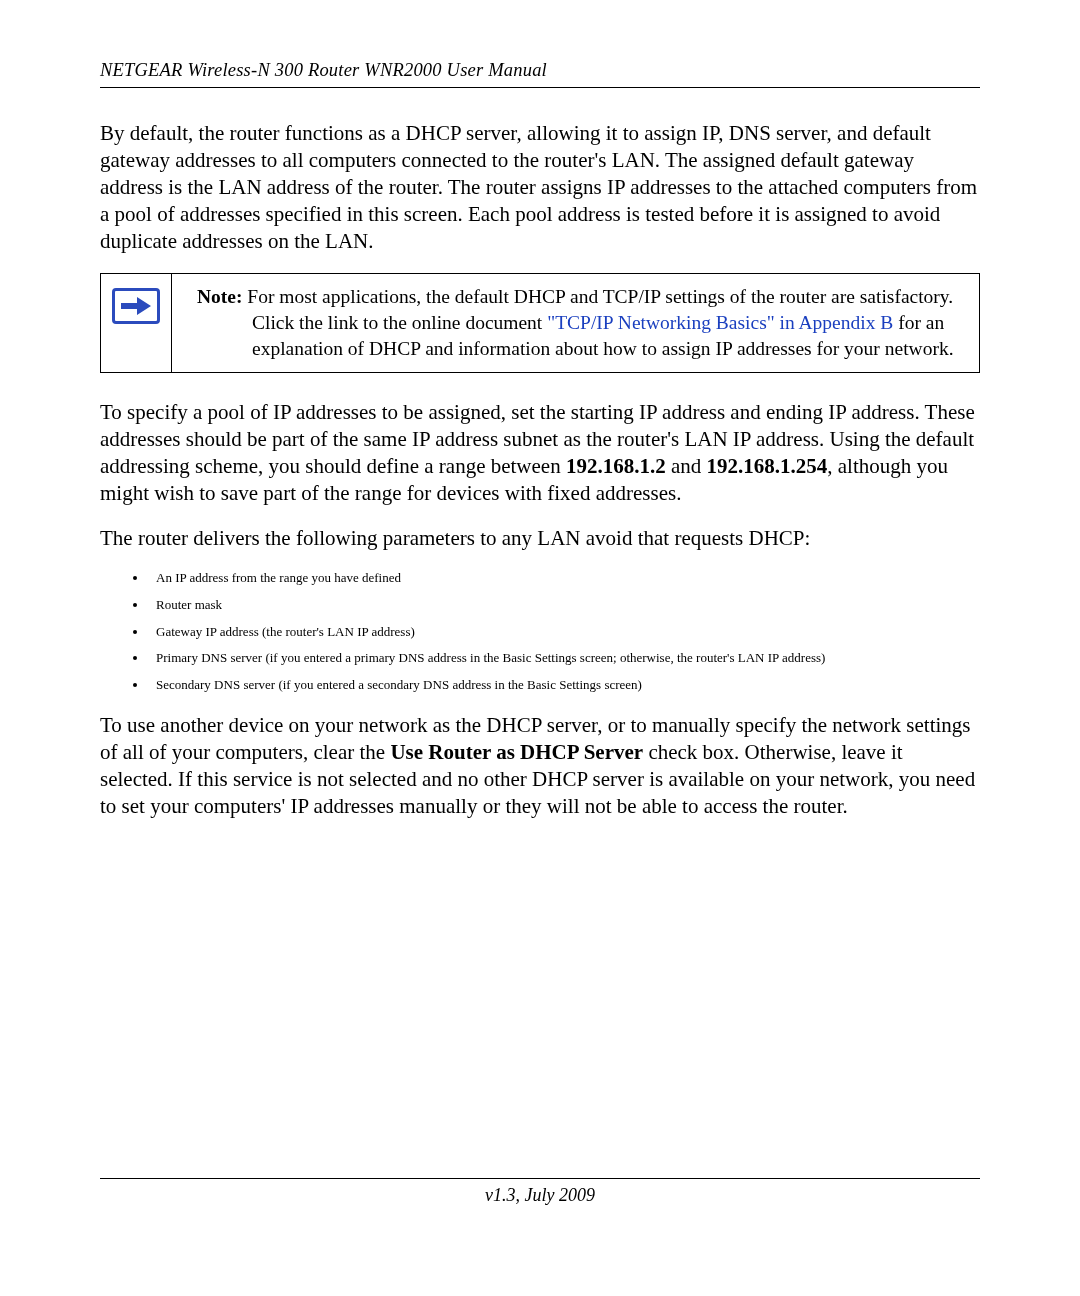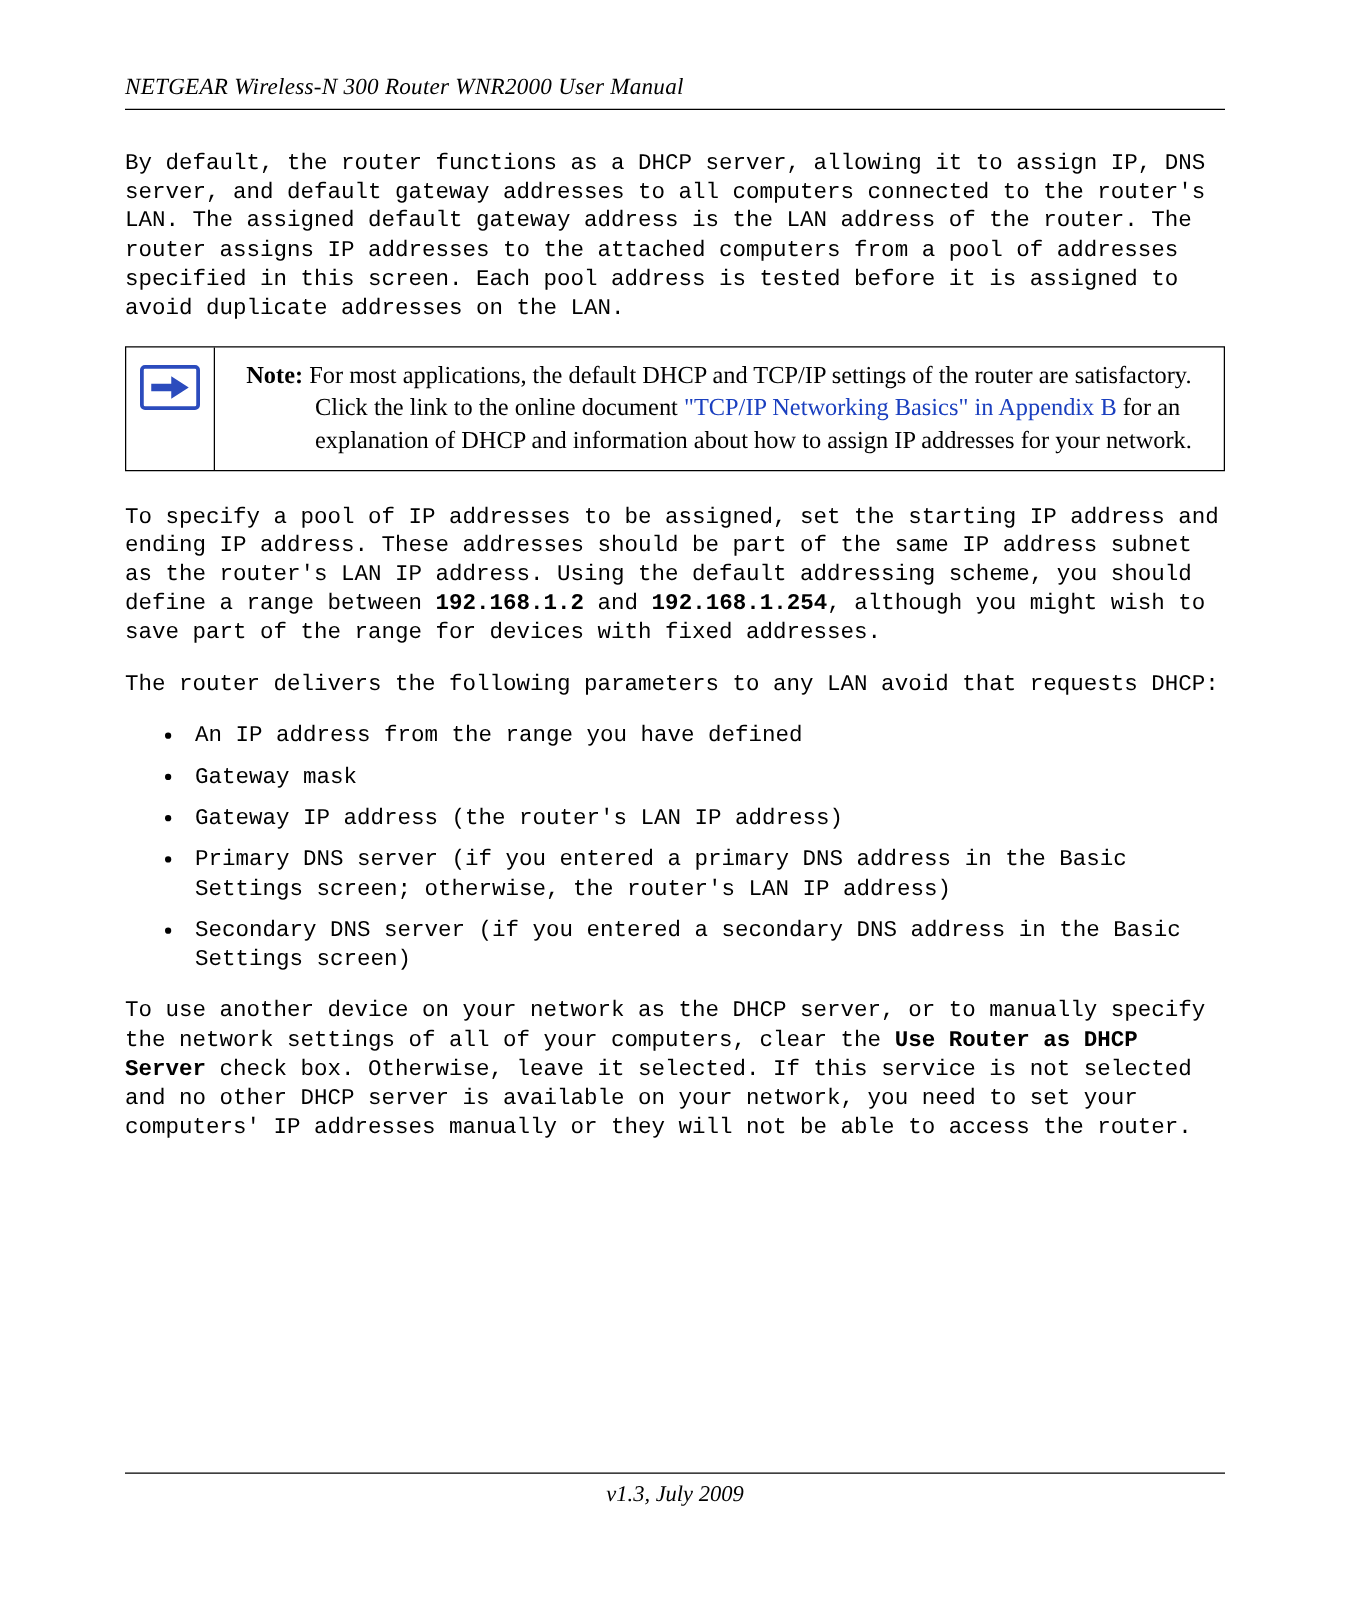--- a/index.html
+++ b/index.html
@@ -27,24 +27,23 @@
     border-bottom: 1.5px solid #000;
     margin-bottom: 32px;
   }
   h1.section-heading {
     font-family: Arial, Helvetica, sans-serif;
     font-weight: bold;
     font-size: 24px;
     margin: 0 0 20px 0;
   }
   p.body {
-    font-size: 18px;
+    font-size: 21px;
     line-height: 1.29;
     margin: 0 0 18px 0;
-    font-family: Liberation Mono, monospace;
   }
   .note-box {
     border: 1.5px solid #000;
     display: flex;
     margin: 6px 0 26px 0;
   }
   .note-icon-cell {
     width: 70px;
     border-right: 1.5px solid #000;
     display: flex;
@@ -80,25 +79,24 @@
   }
   .link {
     color: #1a3fbf;
   }
   ul.params {
     list-style: disc;
     padding-left: 48px;
     margin: 0 0 18px 0;
   }
   ul.params li {
-    font-size: 18px;
+    font-size: 13px;
     line-height: 1.29;
     padding-left: 8px;
     margin-bottom: 10px;
-    font-family: Liberation Mono, monospace;
   }
   .footer {
     position: absolute;
     left: 100px;
     right: 100px;
     bottom: 90px;
   }
   .footer-rule {
     border-top: 1.5px solid #000;
     margin-bottom: 6px;
@@ -141,21 +139,21 @@
   </div>
 
   <p class="body">
     <span>To specify a pool of IP addresses to be assigned, set the starting IP address and ending IP address. These addresses should be part of the same IP address subnet as the router's LAN IP address. Using the default addressing scheme, you should define a range between </span><span class="bold">192.168.1.2</span><span> and </span><span class="bold">192.168.1.254</span><span>, although you might wish to save part of the range for devices with fixed addresses.</span>
   </p>
 
   <p class="body">The router delivers the following parameters to any LAN avoid that requests DHCP:</p>
 
   <ul class="params">
     <li>An IP address from the range you have defined</li>
-    <li>Gateway mask</li>
+    <li>Router mask</li>
     <li>Gateway IP address (the router's LAN IP address)</li>
     <li>Primary DNS server (if you entered a primary DNS address in the Basic Settings screen; otherwise, the router's LAN IP address)</li>
     <li>Secondary DNS server (if you entered a secondary DNS address in the Basic Settings screen)</li>
   </ul>
 
   <p class="body">
     <span>To use another device on your network as the DHCP server, or to manually specify the network settings of all of your computers, clear the </span><span class="bold">Use Router as DHCP Server</span><span> check box. Otherwise, leave it selected. If this service is not selected and no other DHCP server is available on your network, you need to set your computers' IP addresses manually or they will not be able to access the router.</span>
   </p>
 
   <div class="footer">

